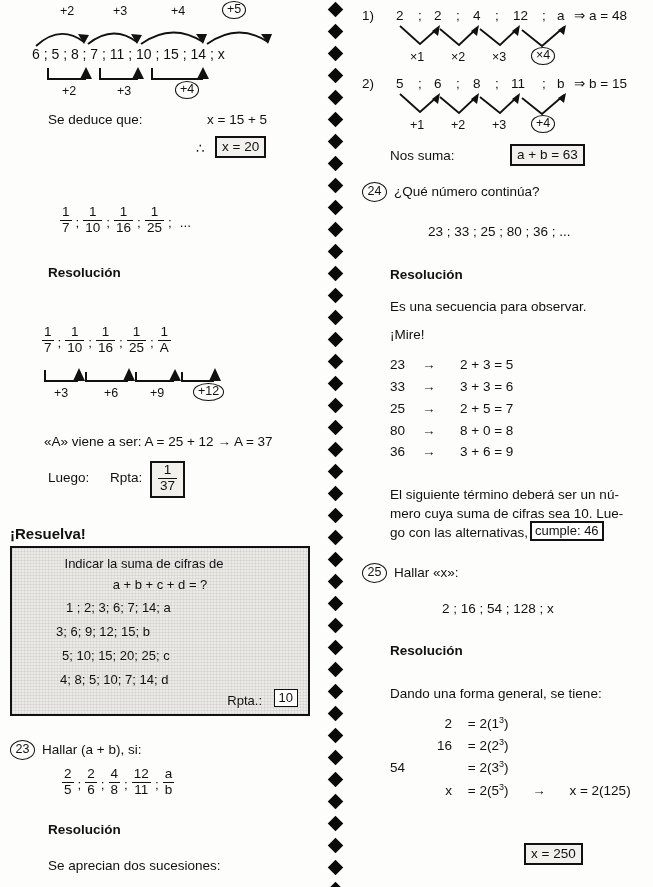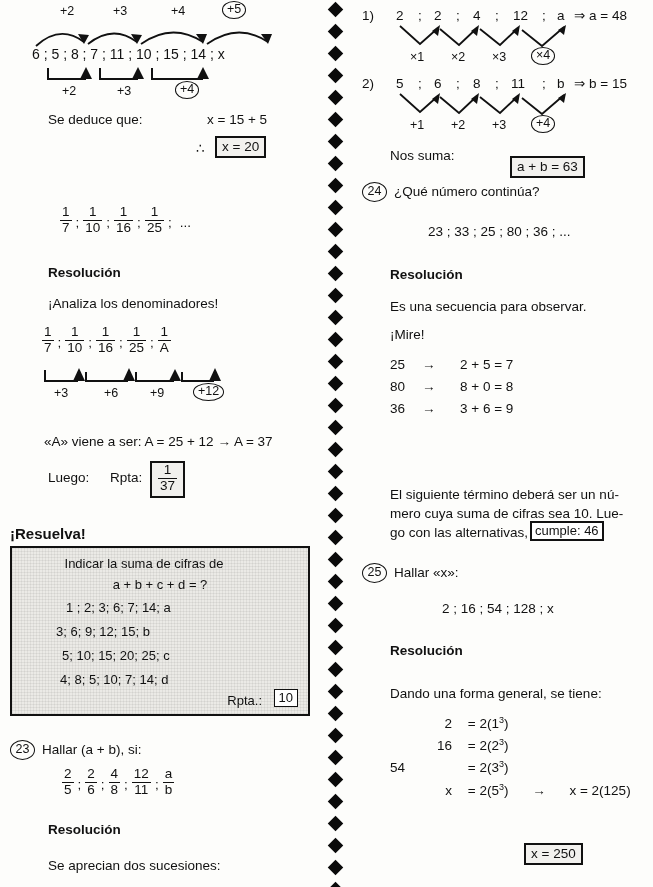--- a/index.html
+++ b/index.html
@@ -204,21 +204,20 @@
       <span class="sep">;</span>
       <span class="frac">
           <span class="num">1</span>
           <span class="den">25</span>
         </span>
       <span class="sep">;</span>
       <span class="sep">...</span>
     </div>
 
     <div class="row res" style="left:48px;top:265px;">Resolución</div>
-    <div class="row t" style="left:48px;top:296px;">¡Analiza los denominadores!</div>
 
     <div class="row" style="left:0;top:326px;width:322px;">
       <div style="position:relative;height:80px;">
         <div class="fseq" style="position:absolute;left:42px;top:0px;">
           <span class="frac">
               <span class="num">1</span>
               <span class="den">7</span>
             </span>
           <span class="sep">;</span>
           <span class="frac">
@@ -381,35 +380,37 @@
         </svg>
 
         <div class="lbl" style="left:58px;top:44px;">+1</div>
         <div class="lbl" style="left:99px;top:44px;">+2</div>
         <div class="lbl" style="left:140px;top:44px;">+3</div>
         <div class="ovalLbl" style="left:179px;top:41px;">+4</div>
       </div>
     </div>
 
     <div class="row t" style="left:38px;top:148px;">Nos suma:</div>
-    <div class="row" style="left:118px;top:156px;padding-left:40px;">
+    <div class="row" style="left:118px;top:144px;padding-left:40px;">
       <span class="boxed">a + b = 63</span>
     </div>
 
     <div class="row qline" style="left:10px;top:182px;">
       <span class="circnum">24</span>
       <span class="t">¿Qué número continúa?</span>
     </div>
 
     <div class="row t" style="left:76px;top:224px;">23 ; 33 ; 25 ; 80 ; 36 ; ...</div>
     <div class="row res" style="left:38px;top:267px;">Resolución</div>
     <div class="row t" style="left:38px;top:299px;">Es una secuencia para observar.</div>
     <div class="row t" style="left:38px;top:327px;">¡Mire!</div>
 
     <div class="row maplist" style="left:38px;top:354px;">
+      <div><span style="display:inline-block;width:32px;">23</span><span style="display:inline-block;width:38px;">→</span><span>2 + 3 = 5</span></div>
+      <div><span style="display:inline-block;width:32px;">33</span><span style="display:inline-block;width:38px;">→</span><span>3 + 3 = 6</span></div>
       <div><span style="display:inline-block;width:32px;">25</span><span style="display:inline-block;width:38px;">→</span><span>2 + 5 = 7</span></div>
       <div><span style="display:inline-block;width:32px;">80</span><span style="display:inline-block;width:38px;">→</span><span>8 + 0 = 8</span></div>
       <div><span style="display:inline-block;width:32px;">36</span><span style="display:inline-block;width:38px;">→</span><span>3 + 6 = 9</span></div>
     </div>
 
     <div class="row t" style="left:38px;top:487px;">El siguiente término deberá ser un nú-</div>
     <div class="row t" style="left:38px;top:506px;">mero cuya suma de cifras sea 10. Lue-</div>
     <div class="row t" style="left:38px;top:525px;">go con las alternativas,</div>
     <div class="row" style="left:178px;top:521px;">
       <span class="boxed-thin" style="border-width:2px;padding:0 3px;">cumple: 46</span>

